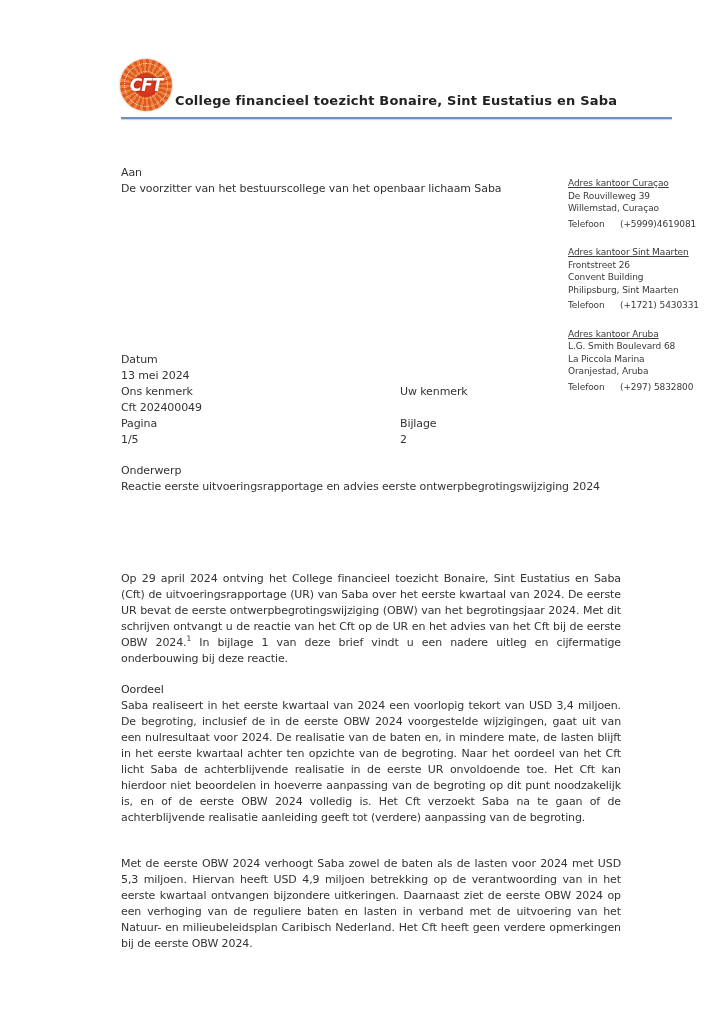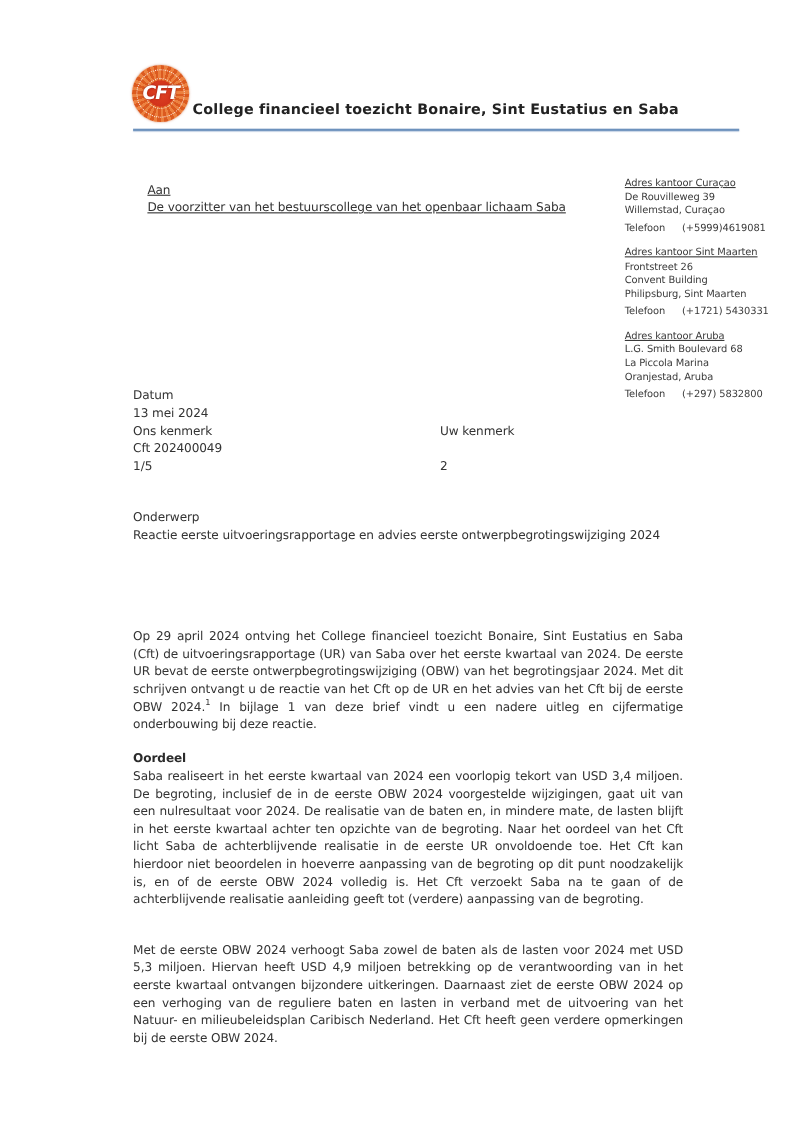--- a/index.html
+++ b/index.html
@@ -46,47 +46,47 @@
   }
   .header-rule {
     position: absolute; left: 121px; top: 117px;
     width: 551px; height: 2px; background: #6d92bd;
     box-shadow: 0 1px 1px rgba(109,146,189,.4);
   }
 
   
   .main-text { font-size: 11px; line-height: 16px; letter-spacing: -0.1px; }
 
-  .recipient { position: absolute; left: 134px; top: 165px; width: 430px; text-decoration: underline; }
+  .recipient { position: absolute; left: 121px; top: 165px; width: 430px; }
 
   .meta {
     position: absolute; left: 121px; top: 352px; width: 460px;
   }
   .meta-row { display: flex; }
   .meta-col-left { width: 279px; flex: 0 0 279px; }
   .meta-col-right { flex: 1; }
 
   .subject { position: absolute; left: 121px; top: 463px; width: 500px; }
   .salutation { position: absolute; left: 121px; top: 541px; width: 500px; }
 
   .para { text-align: justify; }
   .para1 { position: absolute; left: 121px; top: 571px; width: 500px; }
   .section-oordeel { position: absolute; left: 121px; top: 682px; width: 500px; }
   .para3 { position: absolute; left: 121px; top: 856px; width: 500px; }
 
-  .bold { font-weight: bold; color: #2b2b2b; }
+  .bold { font-weight: normal; color: #2b2b2b; }
   sup.footnote { font-size: 7.5px; line-height: 0; vertical-align: super; }
 
   
   .sidebar {
     position: absolute; left: 568px; top: 161px; width: 145px;
     font-size: 9px; line-height: 12.5px; color: #3a3a3a;
     letter-spacing: -0.1px;
   }
-  .office { margin-bottom: 10px; }
+  .office { margin-bottom: 10px; margin-top: 16px; }
   .office-heading { text-decoration: underline; }
   .phone-row { display: flex; margin-top: 3px; }
   .phone-label { flex: 0 0 52px; }
   .contact-block { margin-top: 6px; }
   .contact-row { display: flex; }
   .contact-label { flex: 0 0 40px; }
 </style>
 </head>
 <body>
 
@@ -154,20 +154,24 @@
     </div>
     <div class="meta-row">
       <div class="meta-col-left">Ons kenmerk</div>
       <div class="meta-col-right">Uw kenmerk</div>
     </div>
     <div class="meta-row">
       <div class="meta-col-left">Cft 202400049</div>
       <div class="meta-col-right"></div>
     </div>
     <div class="meta-row">
+      <div class="meta-col-left">Pagina</div>
+      <div class="meta-col-right">Bijlage</div>
+    </div>
+    <div class="meta-row">
       <div class="meta-col-left">1/5</div>
       <div class="meta-col-right">2</div>
     </div>
   </div>
 
   <div class="subject main-text">
     <div>Onderwerp</div>
     <div>Reactie eerste uitvoeringsrapportage en advies eerste ontwerpbegrotingswijziging 2024</div>
   </div>
 

